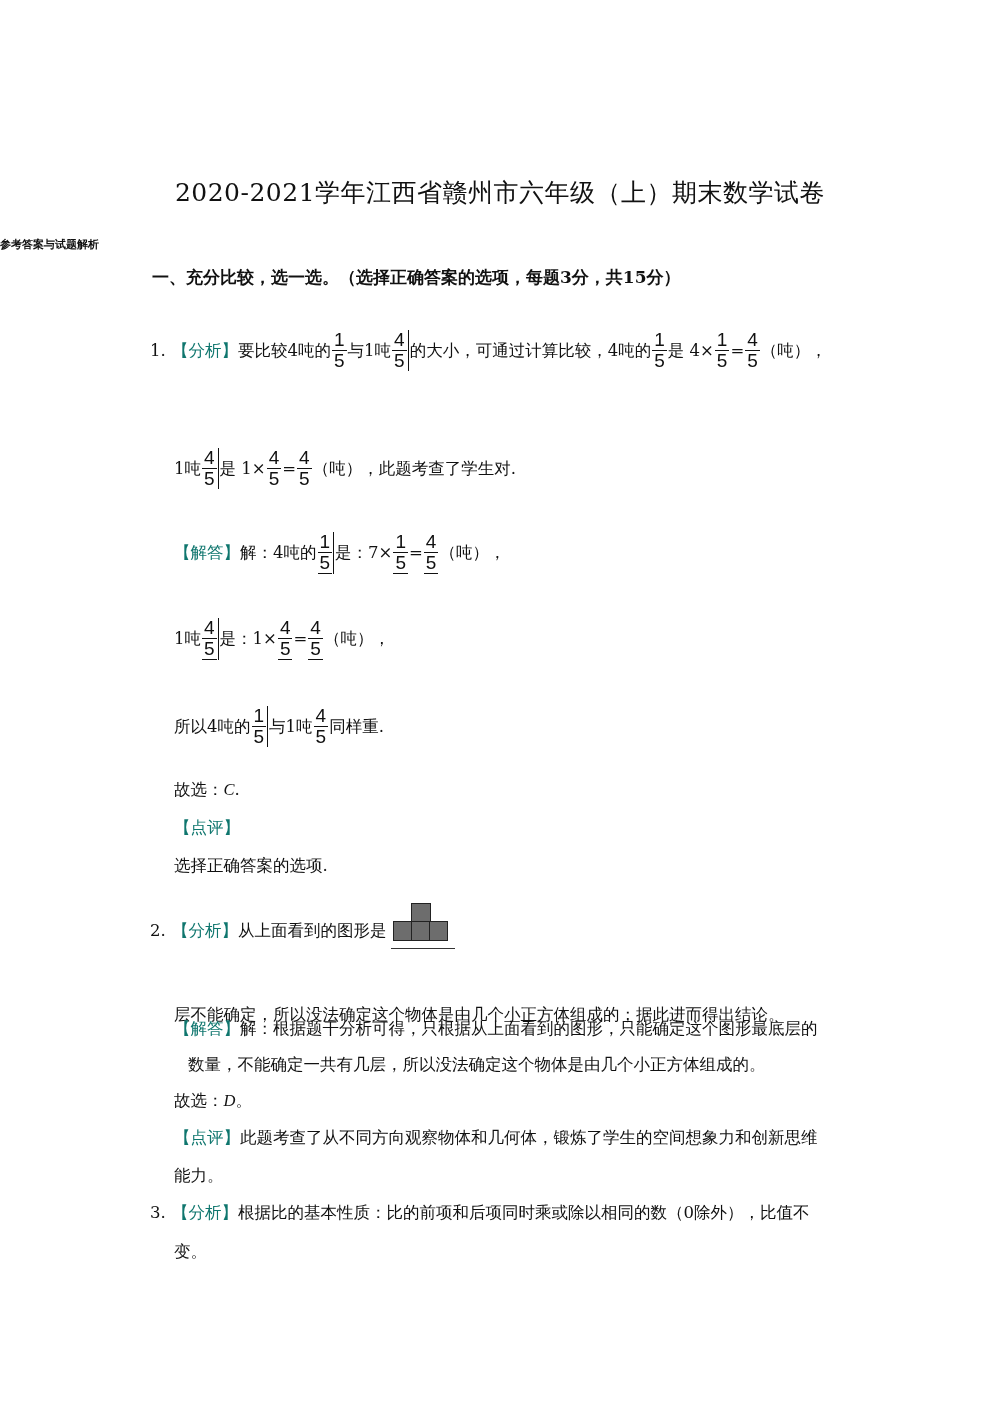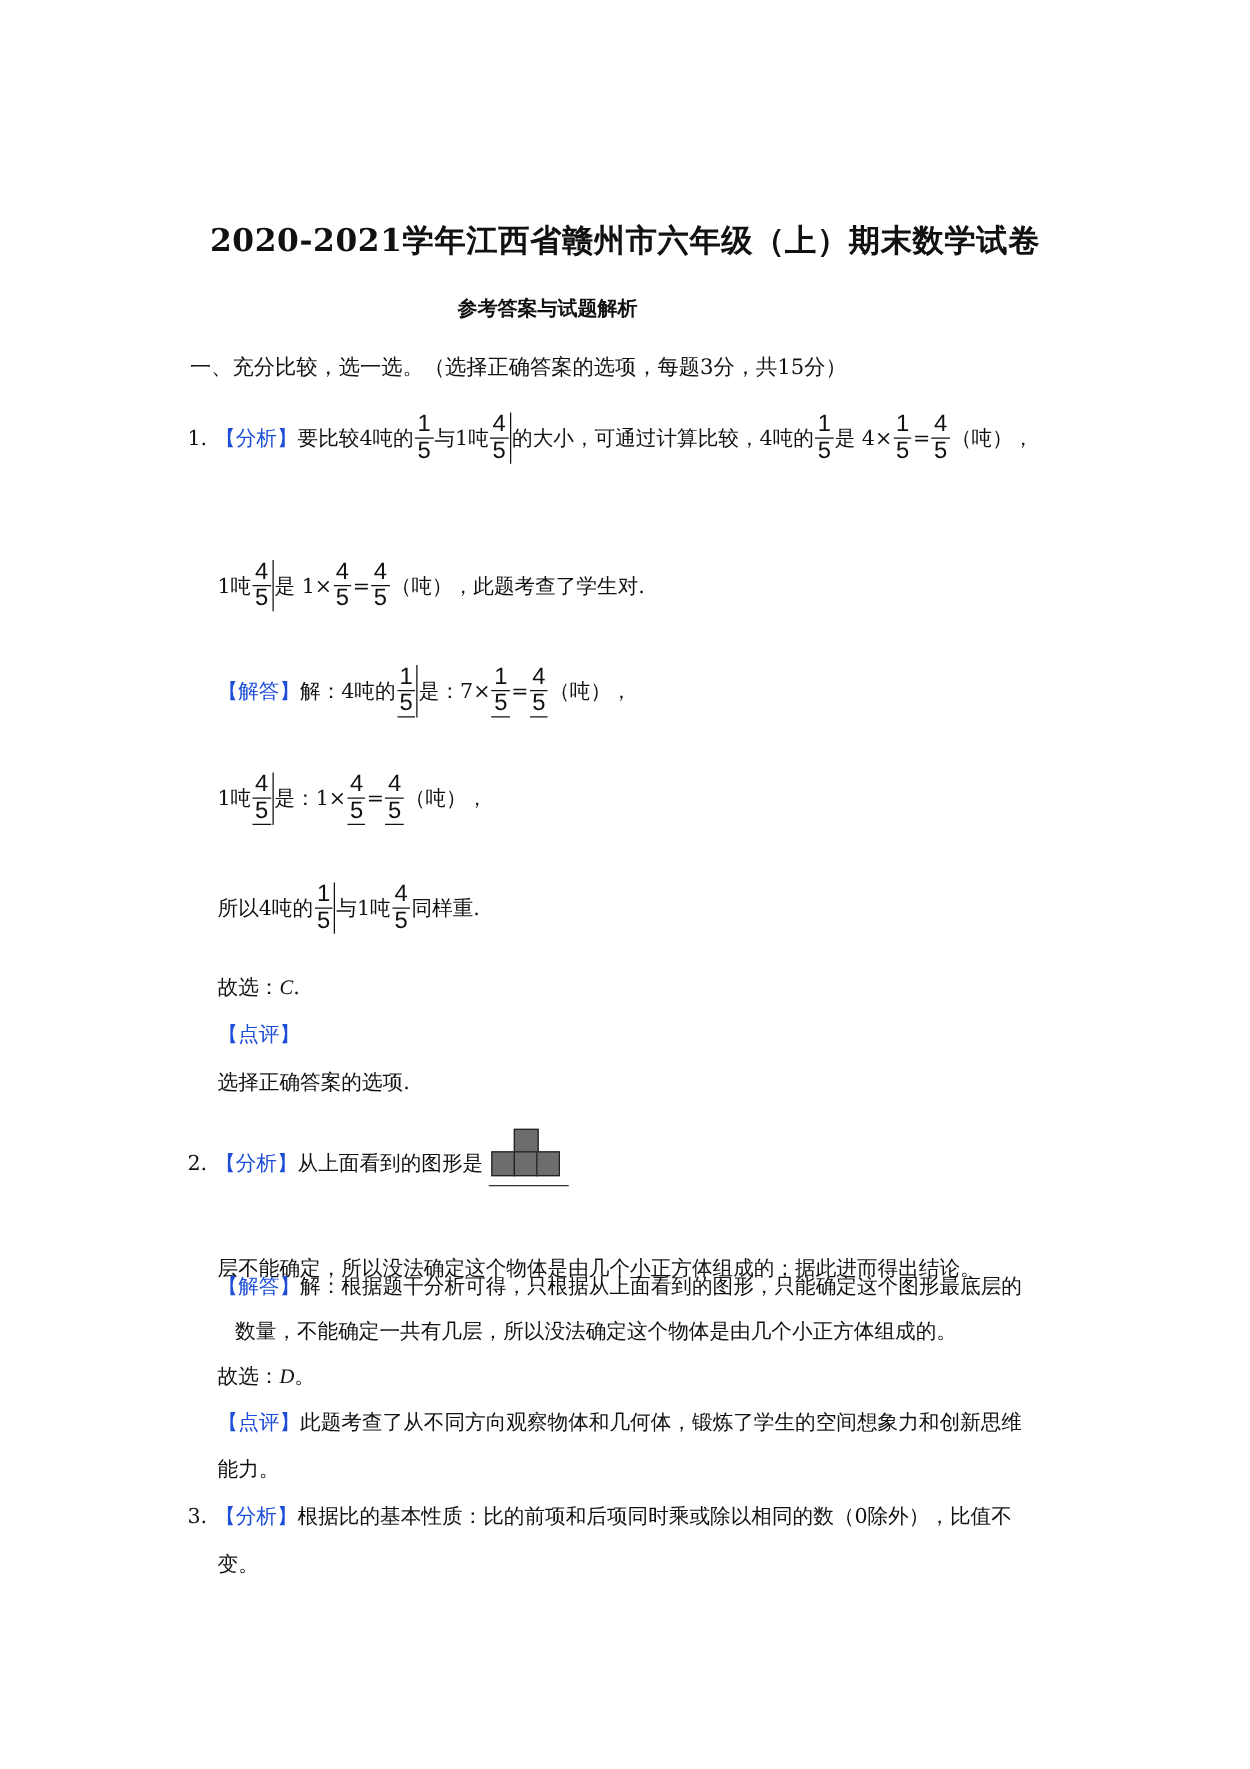--- a/index.html
+++ b/index.html
@@ -1,23 +1,23 @@
 <!DOCTYPE html>
 <html><head>
   <meta charset="utf-8">
   <style>
     html, body { margin: 0; padding: 0; background: #ffffff; }
     body { width: 1000px; height: 1415px; position: relative; overflow: hidden;
            font-family: "DejaVu Serif", "Liberation Serif", serif; color: #111; }
     .abs { position: absolute; white-space: nowrap; }
-    .title { left: 0; width: 1000px; top: 176px; text-align: center; font-size: 25px; font-weight: bold; letter-spacing: 0.5px; }
-    .subtitle { left: 0; width: 876px; top: 237px; text-align: center; font-size: 16px; font-weight: bold; }
-    .section { left: 152px; top: 282px; font-size: 17px; font-weight: normal; text-align: center; }
+    .title { left: 0; width: 1000px; top: 176px; text-align: center; font-size: 25px; font-weight: normal; letter-spacing: 0.5px; }
+    .subtitle { left: 0; width: 876px; top: 237px; font-size: 11px; font-weight: bold; }
+    .section { left: 152px; top: 266px; font-size: 17px; font-weight: bold; text-align: center; }
     .line { font-size: 16.5px; line-height: 20px; display: flex; align-items: center; }
-    .lbl { color: #1d4ed8; }
+    .lbl { color: #0f766e; }
     .qn { display: inline-block; width: 22px; }
     .frac { display: inline-flex; flex-direction: column; align-items: center; vertical-align: middle;
             font-family: "Liberation Sans", sans-serif; font-size: 19px; line-height: 20px; margin: 0 1px; }
     .frac .num { border-bottom: 1.5px solid #111; padding: 0 2px; }
     .frac .den { padding: 0 2px; }
     .frac.boxed { border-right: 1.5px solid #111; padding-right: 1px; }
     .frac.under .den { border-bottom: 1.5px solid #111; }
     .ital { font-style: italic; font-family: "Liberation Serif", serif; }
     .shape { display: inline-block; position: relative; width: 64px; height: 42px; margin: 0 4px; }
     .shape .cell { position: absolute; background: #6d6d6d; border: 1.5px solid #222; box-sizing: border-box; }

